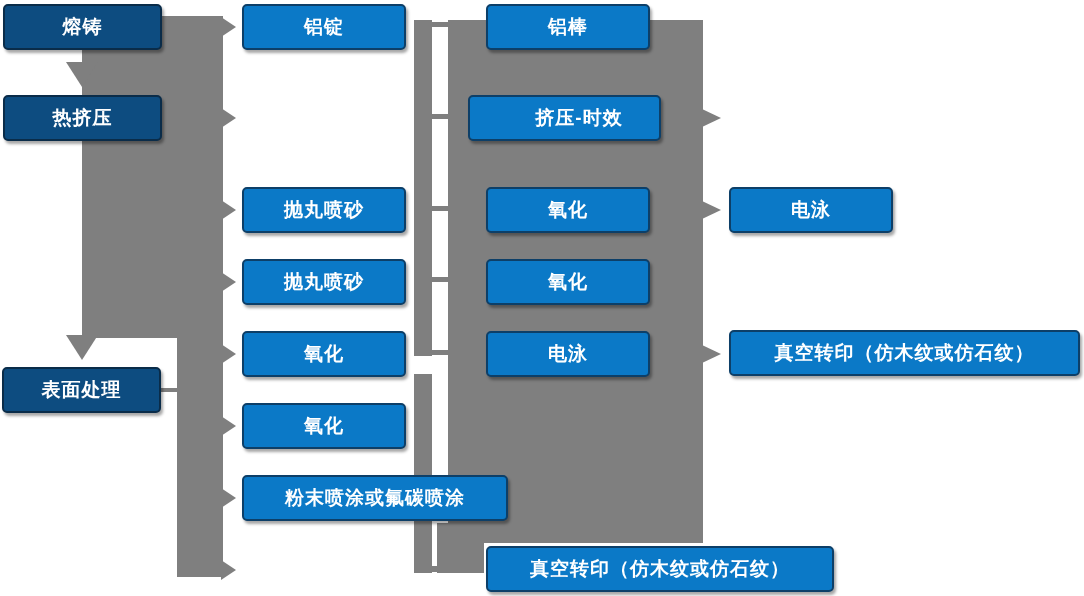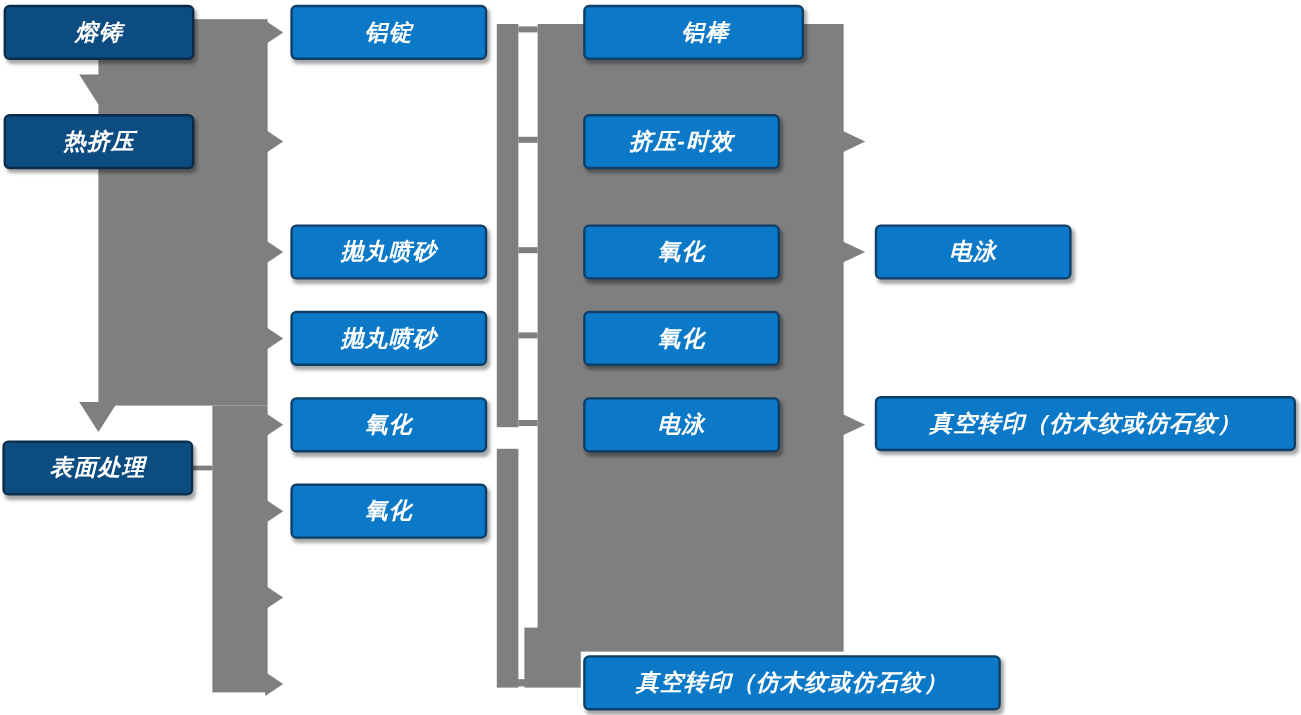--- a/index.html
+++ b/index.html
@@ -1,20 +1,20 @@
 <!DOCTYPE html>
 <html><head>
 <meta charset="utf-8">
 <style>
   html,body{margin:0;padding:0;}
   body{
     width:1084px;height:596px;position:relative;background:#ffffff;overflow:hidden;
     font-family:"Liberation Sans","DejaVu Sans",sans-serif;
   }
-  #stage{position:absolute;left:0;top:0;width:1084px;height:529px;font-style:italic;}
+  #stage{position:absolute;left:0;top:0;width:1084px;height:529px;}
   #connectors{position:absolute;left:0;top:0;z-index:1;}
   .node{
     position:absolute;z-index:2;height:42px;
     display:flex;align-items:center;justify-content:center;
     border:2px solid #0d3f68;border-radius:5px;
     color:var(--text-color,#ffffff);font-weight:bold;font-size:19px;
     letter-spacing:1px;white-space:nowrap;
     box-shadow:2px 3px 3px rgba(0,0,0,0.35);
   }
   .dark{background:var(--dark-box,#0d4c80);border-color:#0a2c49;}
@@ -67,23 +67,24 @@
 
   <div class="node dark" style="left:3px;top:4px;width:155px;">熔铸</div>
   <div class="node dark" style="left:3px;top:95px;width:155px;">热挤压</div>
   <div class="node dark" style="left:2px;top:367px;width:155px;">表面处理</div>
 
   <div class="node blue" style="left:242px;top:4px;width:160px;">铝锭</div>
   <div class="node blue" style="left:242px;top:187px;width:160px;">抛丸喷砂</div>
   <div class="node blue" style="left:242px;top:259px;width:160px;">抛丸喷砂</div>
   <div class="node blue" style="left:242px;top:331px;width:160px;">氧化</div>
   <div class="node blue" style="left:242px;top:403px;width:160px;">氧化</div>
+  <div class="node blue" style="left:242px;top:475px;width:262px;">粉末喷涂或氟碳喷涂</div>
 
-  <div class="node blue" style="left:486px;top:4px;width:160px;padding-left:20px;">铝棒</div>
-  <div class="node blue" style="left:486px;top:95px;width:160px;">挤压-时效</div>
+  <div class="node blue" style="left:486px;top:4px;width:160px;">铝棒</div>
+  <div class="node blue" style="left:468px;top:95px;width:160px;padding-left:29px;">挤压-时效</div>
   <div class="node blue" style="left:486px;top:187px;width:160px;">氧化</div>
   <div class="node blue" style="left:486px;top:259px;width:160px;">氧化</div>
   <div class="node blue" style="left:486px;top:331px;width:160px;">电泳</div>
   <div class="node blue" style="left:486px;top:546px;width:344px;">真空转印（仿木纹或仿石纹）</div>
 
   <div class="node blue" style="left:729px;top:187px;width:160px;">电泳</div>
   <div class="node blue" style="left:729px;top:330px;width:347px;">真空转印（仿木纹或仿石纹）</div>
 
 </div>
 

